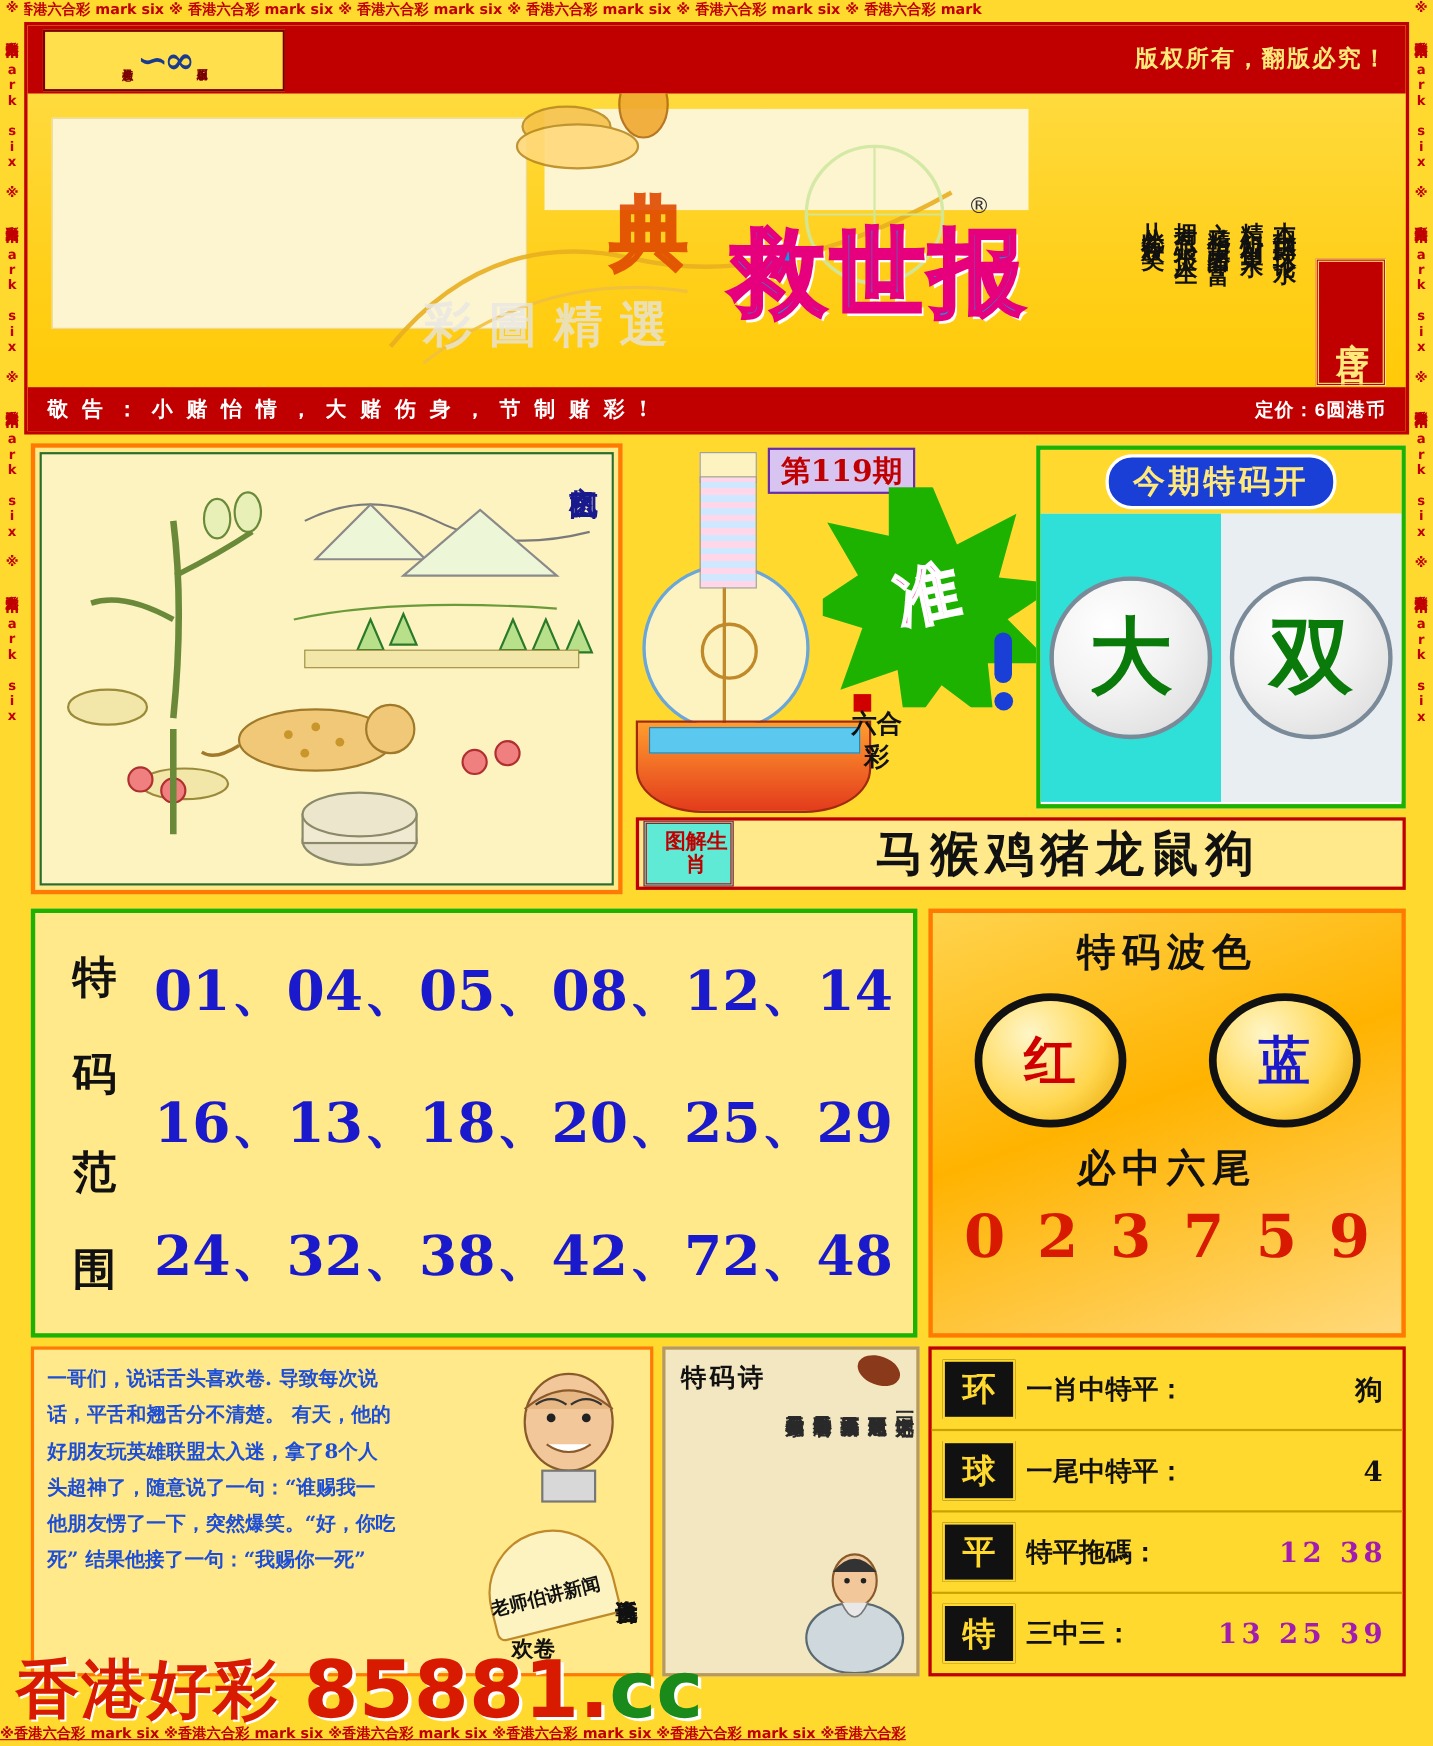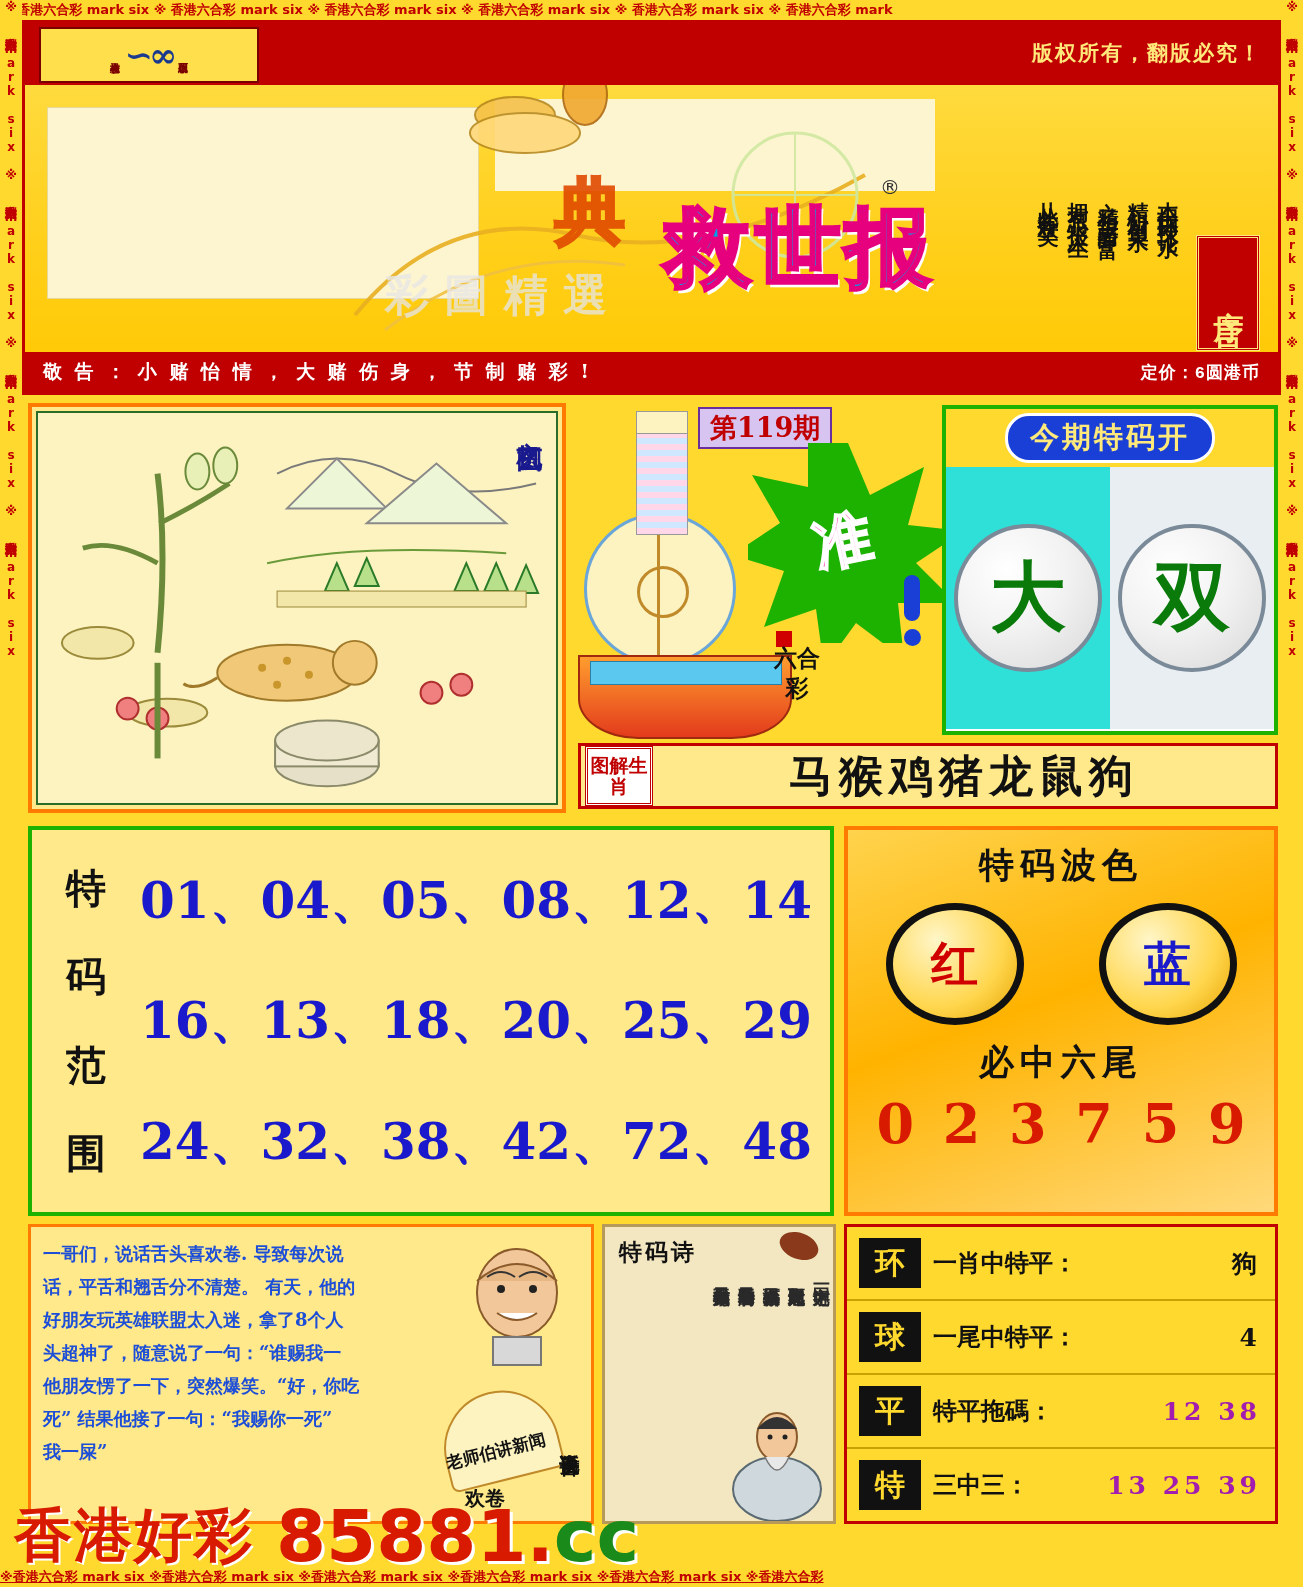--- a/index.html
+++ b/index.html
@@ -182,24 +182,25 @@
   }
   .boat-deck{position:absolute;left:10px;top:4px;width:190px;height:22px;background:#5bc8f0;border:1px solid #2a7fa8;}
 
   .shengxiao-bar{
     position:absolute;left:556px;top:340px;width:700px;height:66px;
     border:3px solid #c00000;background:#ffe98a;box-sizing:border-box;
     display:flex;align-items:center;
   }
   .sx-tag{
     width:62px;height:54px;margin-left:4px;
-    border:3px double #c00000;color:#c00000;background:#ffffff;
+    border:3px double #c00000;color:#c00000;background:#5eead4;
     display:flex;align-items:center;justify-content:center;
     font-size:19px;font-weight:bold;line-height:21px;text-align:center;
     font-family:"DejaVu Serif",serif;
+    padding-left:14px;
   }
   .sx-zodiac{
     flex:1;text-align:center;font-size:44px;font-weight:bold;color:#111;
     font-family:"DejaVu Serif",serif;letter-spacing:6px;
   }
 
   .tema-open{
     position:absolute;left:920px;top:2px;width:336px;height:330px;
     border:4px solid #1db100;box-sizing:border-box;background:#ffffff;
   }
@@ -592,21 +593,20 @@
       </div>
     </div>
 
     <div class="joke">
       <p>一哥们，说话舌头喜欢卷. 导致每次说</p>
       <p>话，平舌和翘舌分不清楚。 有天，他的</p>
       <p>好朋友玩英雄联盟太入迷，拿了8个人</p>
       <p>头超神了，随意说了一句：“谁赐我一</p>
       <p>他朋友愣了一下，突然爆笑。“好，你吃</p>
       <p>死” 结果他接了一句：“我赐你一死”</p>
-      <p>我一屎”</p>
 
       <svg class="joke-face" viewBox="0 0 120 130">
         <ellipse cx="60" cy="56" rx="40" ry="44" fill="#f2c89a" stroke="#8a5a2a" stroke-width="2"></ellipse>
         <path d="M20 44 q40 -34 80 0" fill="#e8b884" stroke="#8a5a2a" stroke-width="2"></path>
         <path d="M30 40 q14 -10 28 0" fill="none" stroke="#333" stroke-width="2"></path>
         <path d="M62 40 q14 -10 28 0" fill="none" stroke="#333" stroke-width="2"></path>
         <circle cx="44" cy="52" r="4" fill="#222"></circle>
         <circle cx="76" cy="52" r="4" fill="#222"></circle>
         <path d="M40 76 q20 14 40 0" fill="#fff" stroke="#8a5a2a" stroke-width="2"></path>
         <rect x="36" y="100" width="48" height="28" fill="#d8d8d8" stroke="#777" stroke-width="2"></rect>

